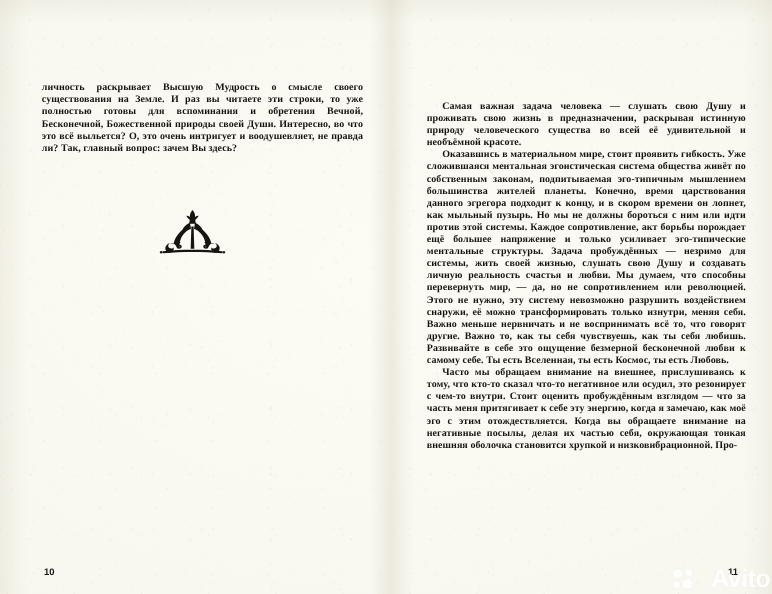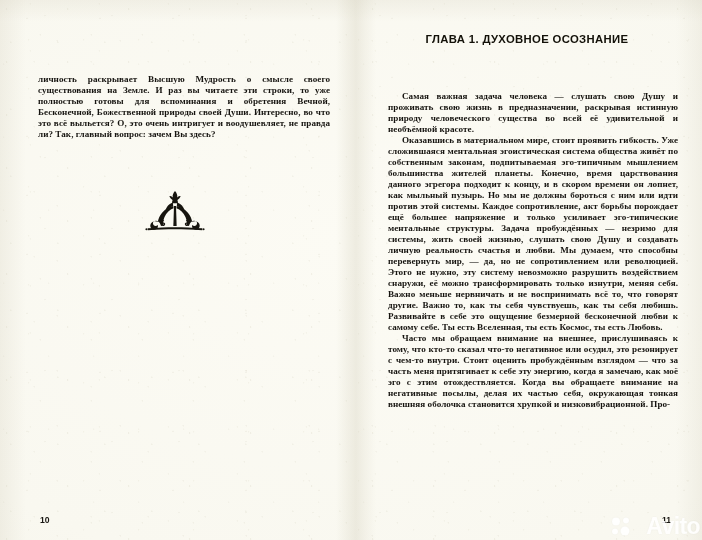--- a/index.html
+++ b/index.html
@@ -214,21 +214,20 @@
           <circle cx="20.2" cy="57.5" r="1.5"></circle>
           <circle cx="99.8" cy="57.5" r="1.5"></circle>
         </g>
       </svg>
     </div>
 
     <div class="folio folio-left">10</div>
   </div>
 
   <div class="page page-right">
-    <div class="chapter-title">ГЛАВА 1. ДУХОВНОЕ ОСОЗНАНИЕ</div>
 
     <div class="text-col col-right">
       <p>Самая важная задача человека — слушать свою Душу и проживать свою жизнь в предназначении, раскрывая истинную природу человеческого существа во всей её удивительной и необъёмной красоте.</p>
       <p>Оказавшись в материальном мире, стоит проявить гибкость. Уже сложившаяся ментальная эгоистическая система общества живёт по собственным законам, подпитываемая эго-типичным мышлением большинства жителей планеты. Конечно, время царствования данного эгрегора подходит к концу, и в скором времени он лопнет, как мыльный пузырь. Но мы не должны бороться с ним или идти против этой системы. Каждое сопротивление, акт борьбы порождает ещё большее напряжение и только усиливает эго-типические ментальные структуры. Задача пробуждённых — незримо для системы, жить своей жизнью, слушать свою Душу и создавать личную реальность счастья и любви. Мы думаем, что способны перевернуть мир, — да, но не сопротивлением или революцией. Этого не нужно, эту систему невозможно разрушить воздействием снаружи, её можно трансформировать только изнутри, меняя себя. Важно меньше нервничать и не воспринимать всё то, что говорят другие. Важно то, как ты себя чувствуешь, как ты себя любишь. Развивайте в себе это ощущение безмерной бесконечной любви к самому себе. Ты есть Вселенная, ты есть Космос, ты есть Любовь.</p>
       <p>Часто мы обращаем внимание на внешнее, прислушиваясь к тому, что кто-то сказал что-то негативное или осудил, это резонирует с чем-то внутри. Стоит оценить пробуждённым взглядом — что за часть меня притягивает к себе эту энергию, когда я замечаю, как моё эго с этим отождествляется. Когда вы обращаете внимание на негативные посылы, делая их частью себя, окружающая тонкая внешняя оболочка становится хрупкой и низковибрационной. Про-</p>
     </div>
 
     <div class="folio folio-right">11</div>
   </div>
 

